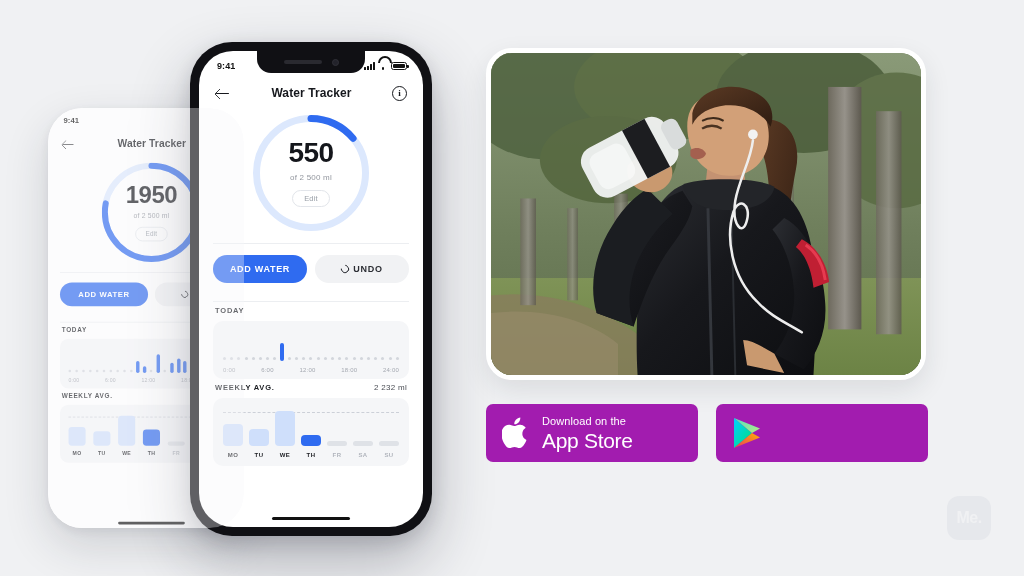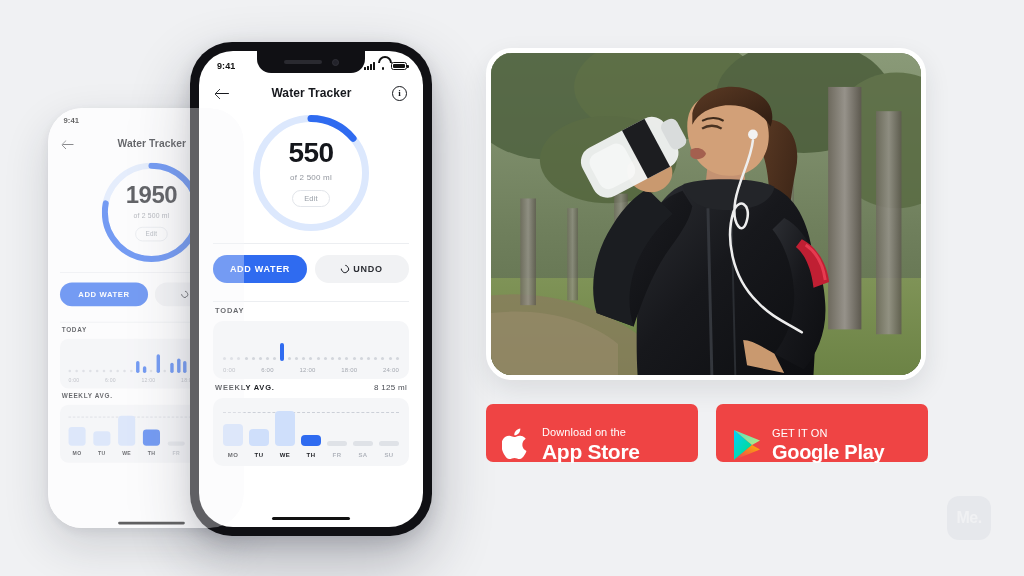--- a/index.html
+++ b/index.html
@@ -240,29 +240,29 @@
     box-shadow: 0 10px 26px rgba(30,35,50,.10);
     background: #6d7a52;
   }
   .hero svg { display:block; width:100%; height:100%; }
 
   .badges {
     position:absolute; left: 486px; top: 404px;
     display:flex; gap: 18px;
   }
   .badge {
-    background:#ef4444; border-radius: 7px;
-    display:flex; align-items:flex-end; gap: 10px;
+    background:#a21caf; border-radius: 7px;
+    display:flex; align-items:center; gap: 10px;
     padding: 0 16px; cursor:pointer;
   }
   #badge-appstore { width: 212px; height: 58px; }
   #badge-googleplay { width: 212px; height: 58px; }
   .badge .txt { display:flex; flex-direction:column; justify-content:center; line-height:1; }
   .badge .small { color:#fff; font-size: 11px; letter-spacing:.1px; margin-bottom:3px; }
-  .badge .big { color:#fff; font-size: 21px; font-weight: bold; letter-spacing:-.3px; }
+  .badge .big { color:#fff; font-size: 21px; font-weight: normal; letter-spacing:-.3px; }
   .badge .big.gp { font-size: 20px; }
 
   .install {
     position:absolute; left: 486px; top: 486px;
     width: 440px; height: 56px;
     border-radius: 28px;
     background: #3fdcc0;
     color:#fff; font-size: 22px; font-weight: bold; letter-spacing: 1.2px;
     display:flex; align-items:center; justify-content:center;
     cursor:pointer; border:none;
@@ -552,21 +552,21 @@
               <span>6:00</span>
               <span>12:00</span>
               <span>18:00</span>
               <span>24:00</span>
             </div>
         </div>
       </div>
 
       <div class="sec-head">
         <div class="sec-title">WEEKLY AVG.</div>
-        <div class="sec-value">8 125 ml</div>
+        <div class="sec-value">2 232 ml</div>
       </div>
       <div class="card">
         <div class="week-chart">
           <div class="week-goal"></div>
           <div class="week-bars" id="front-week-bars">
               <span class="bar" style="height: 22.4545px; background: rgb(207, 223, 251);"></span>
               <span class="bar" style="height: 17.2727px; background: rgb(207, 223, 251);"></span>
               <span class="bar" style="height: 34.5455px; background: rgb(207, 223, 251);"></span>
               <span class="bar" style="height: 11.2273px; background: rgb(47, 107, 240);"></span>
               <span class="bar" style="height: 5px; background: rgb(223, 226, 231);"></span>
@@ -711,23 +711,19 @@
           </linearGradient>
           <linearGradient id="gpBot" x1="0" y1="1" x2="1" y2="0">
             <stop offset="0%" stop-color="#e8385f"></stop>
               <stop offset="100%" stop-color="#ffb300"></stop>
           </linearGradient>
         </defs>
         <path d="M2 2 L20 17 L2 32 Z" fill="url(#gpL)"></path>
         <path d="M2 2 L20 17 L28 12.5 Z" fill="url(#gpTop)"></path>
         <path d="M2 32 L20 17 L28 21.5 Z" fill="url(#gpBot)"></path>
       </svg>
-      <div class="txt">
-        <span class="small">GET IT ON</span>
-        <span class="big gp">Google Play</span>
-      </div>
     </div>
   </div>
 
 
   <div class="watermark">Me.</div>
 
 </div>
 
 </body></html>

